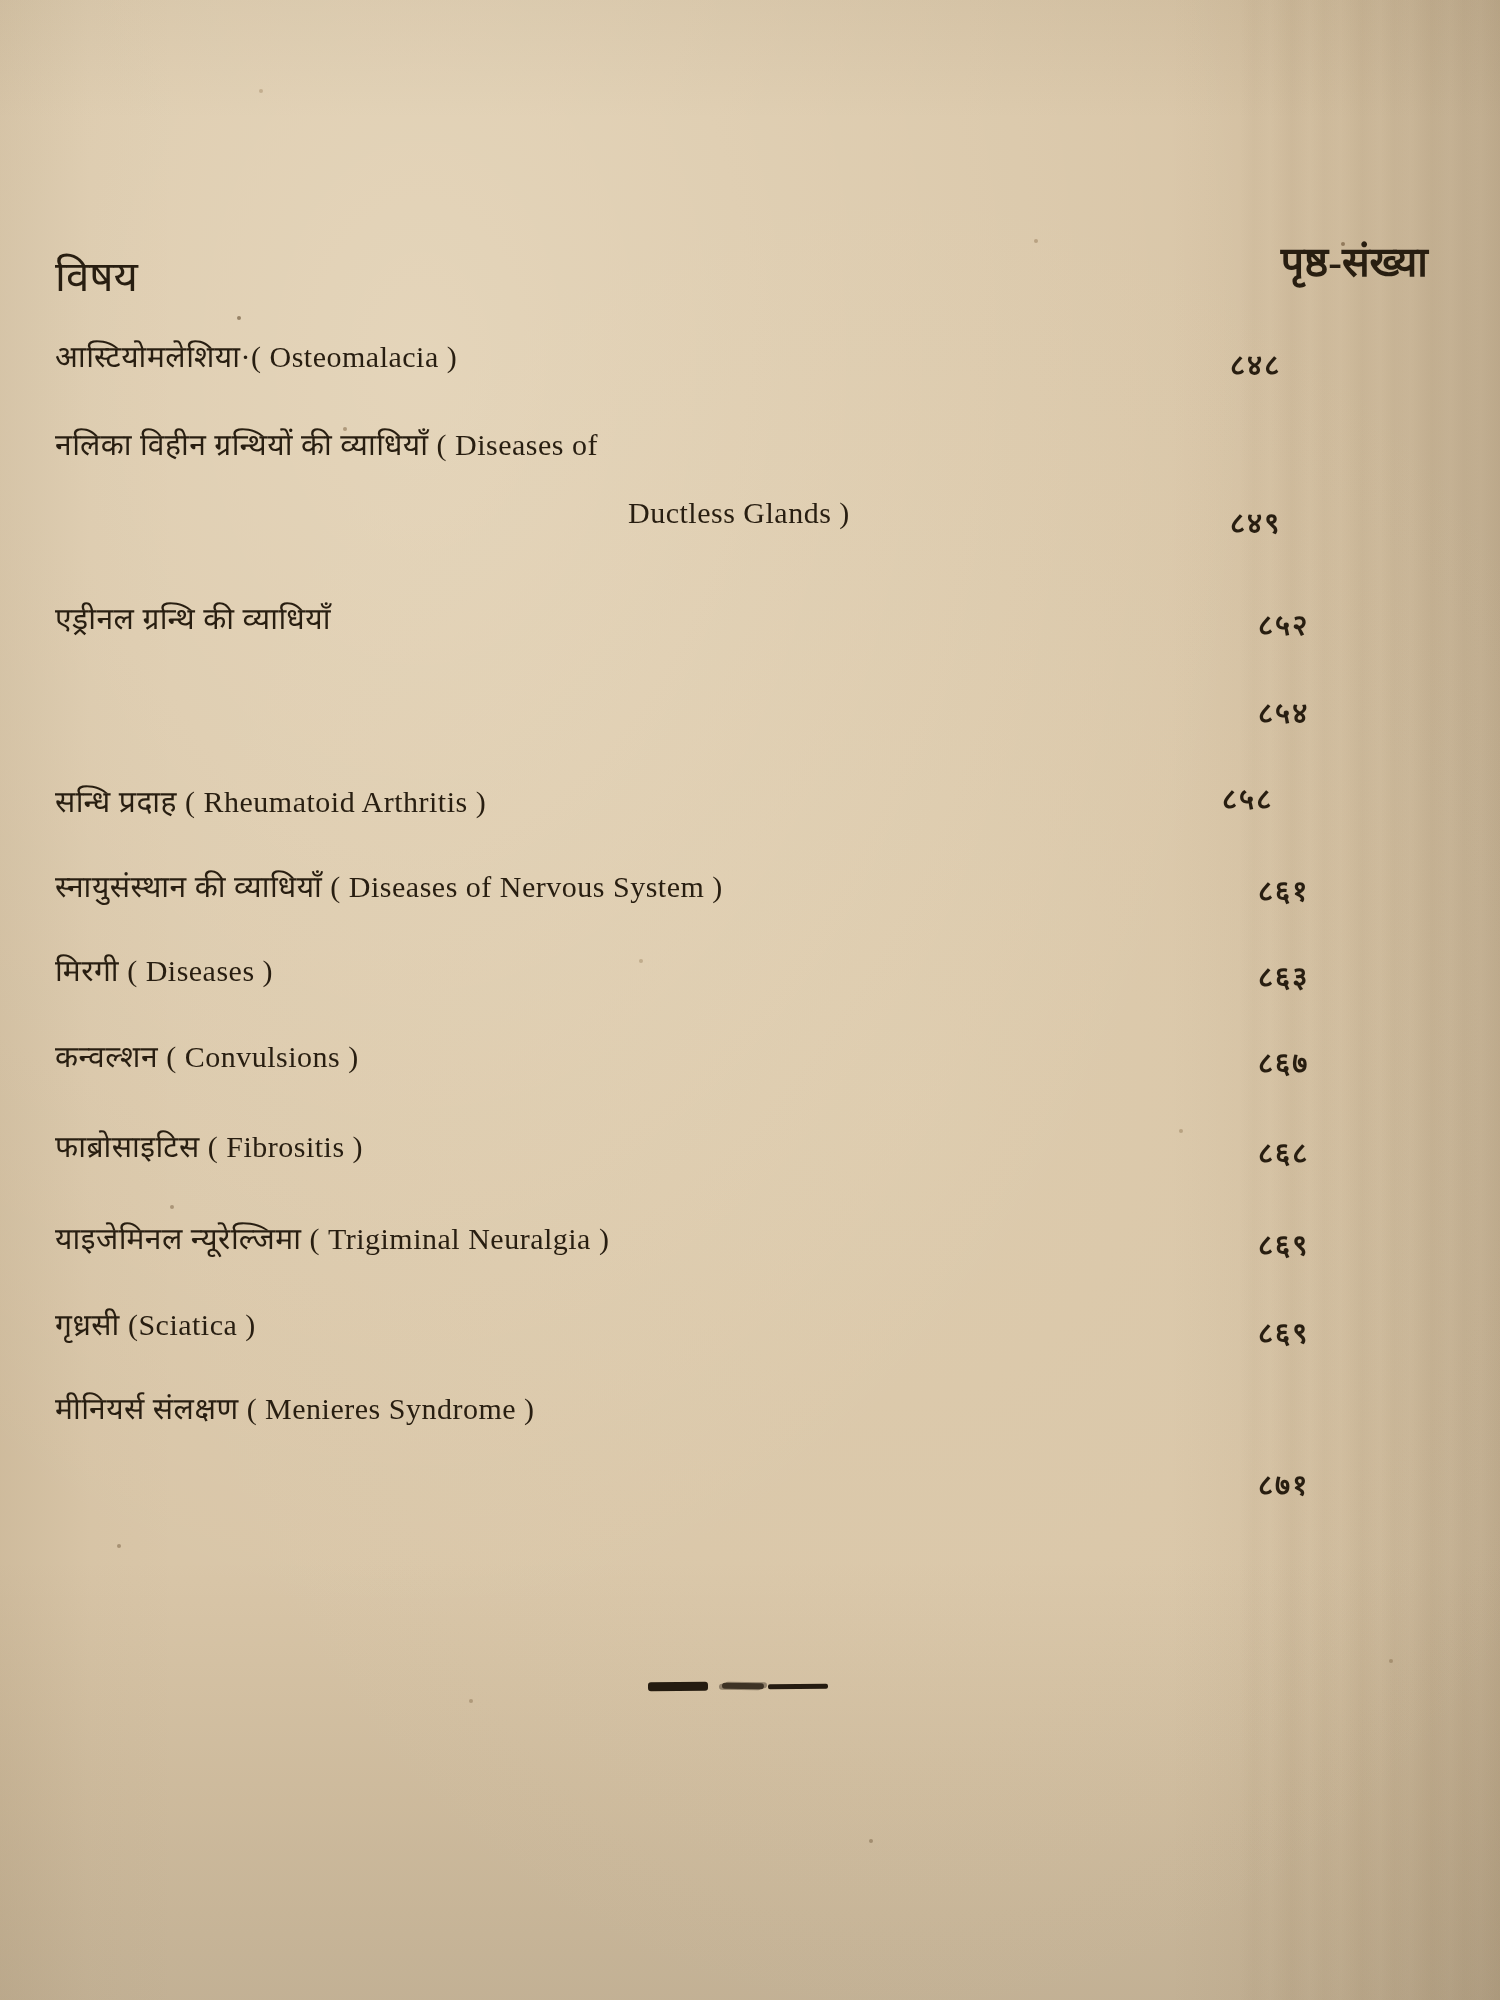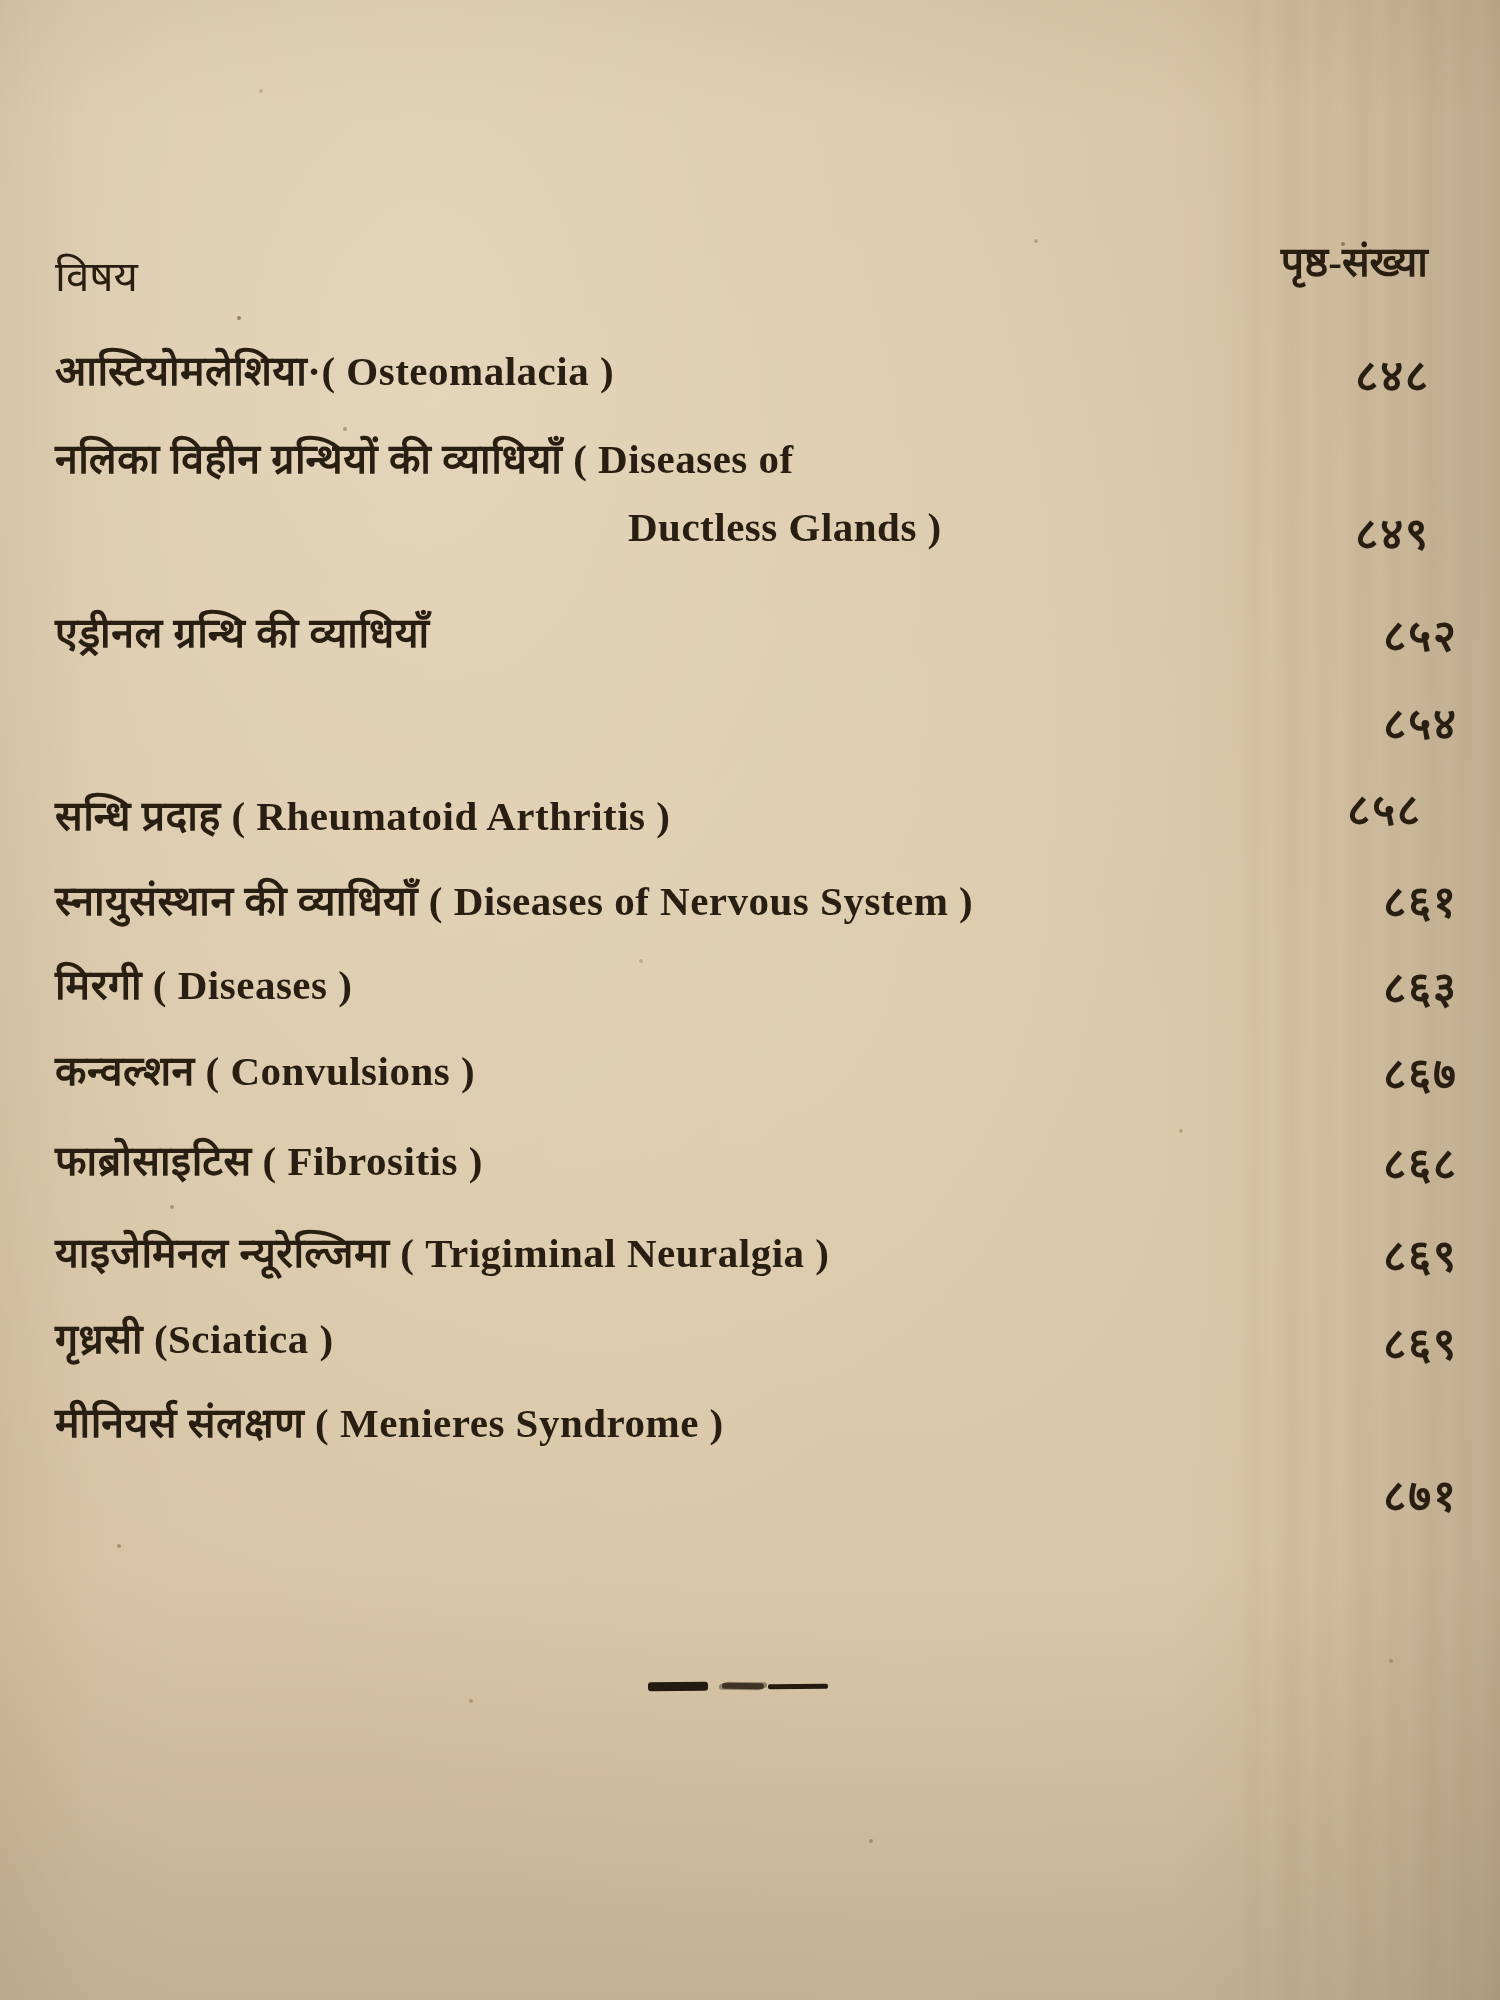--- a/index.html
+++ b/index.html
@@ -68,37 +68,35 @@
     position: absolute;
     right: 72px; top: 238px;
     font-size: 41px; font-weight: 700;
     line-height: 1.2;
     text-align: center;
   }
 
   .row-title {
     position: absolute;
     left: 55px;
-    font-size: 41px;
-    font-weight: 700;
+    font-size: 30px;
+    font-weight: 400;
     line-height: 1.25;
     letter-spacing: 0.5px;
     white-space: nowrap;
-    margin-top: 8px;
   }
   .row-title.cont {
     left: 628px;
     text-align: center;
   }
   .row-page {
     position: absolute;
     right: 42px;
     width: 200px;
-    text-align: right;
-    font-size: 44px;
+    font-size: 29px;
     font-weight: 600;
     letter-spacing: 2px;
     white-space: nowrap;
   }
 
   .divider {
     position: absolute;
     left: 648px; top: 1678px;
     width: 190px; height: 16px;
     display: flex;

